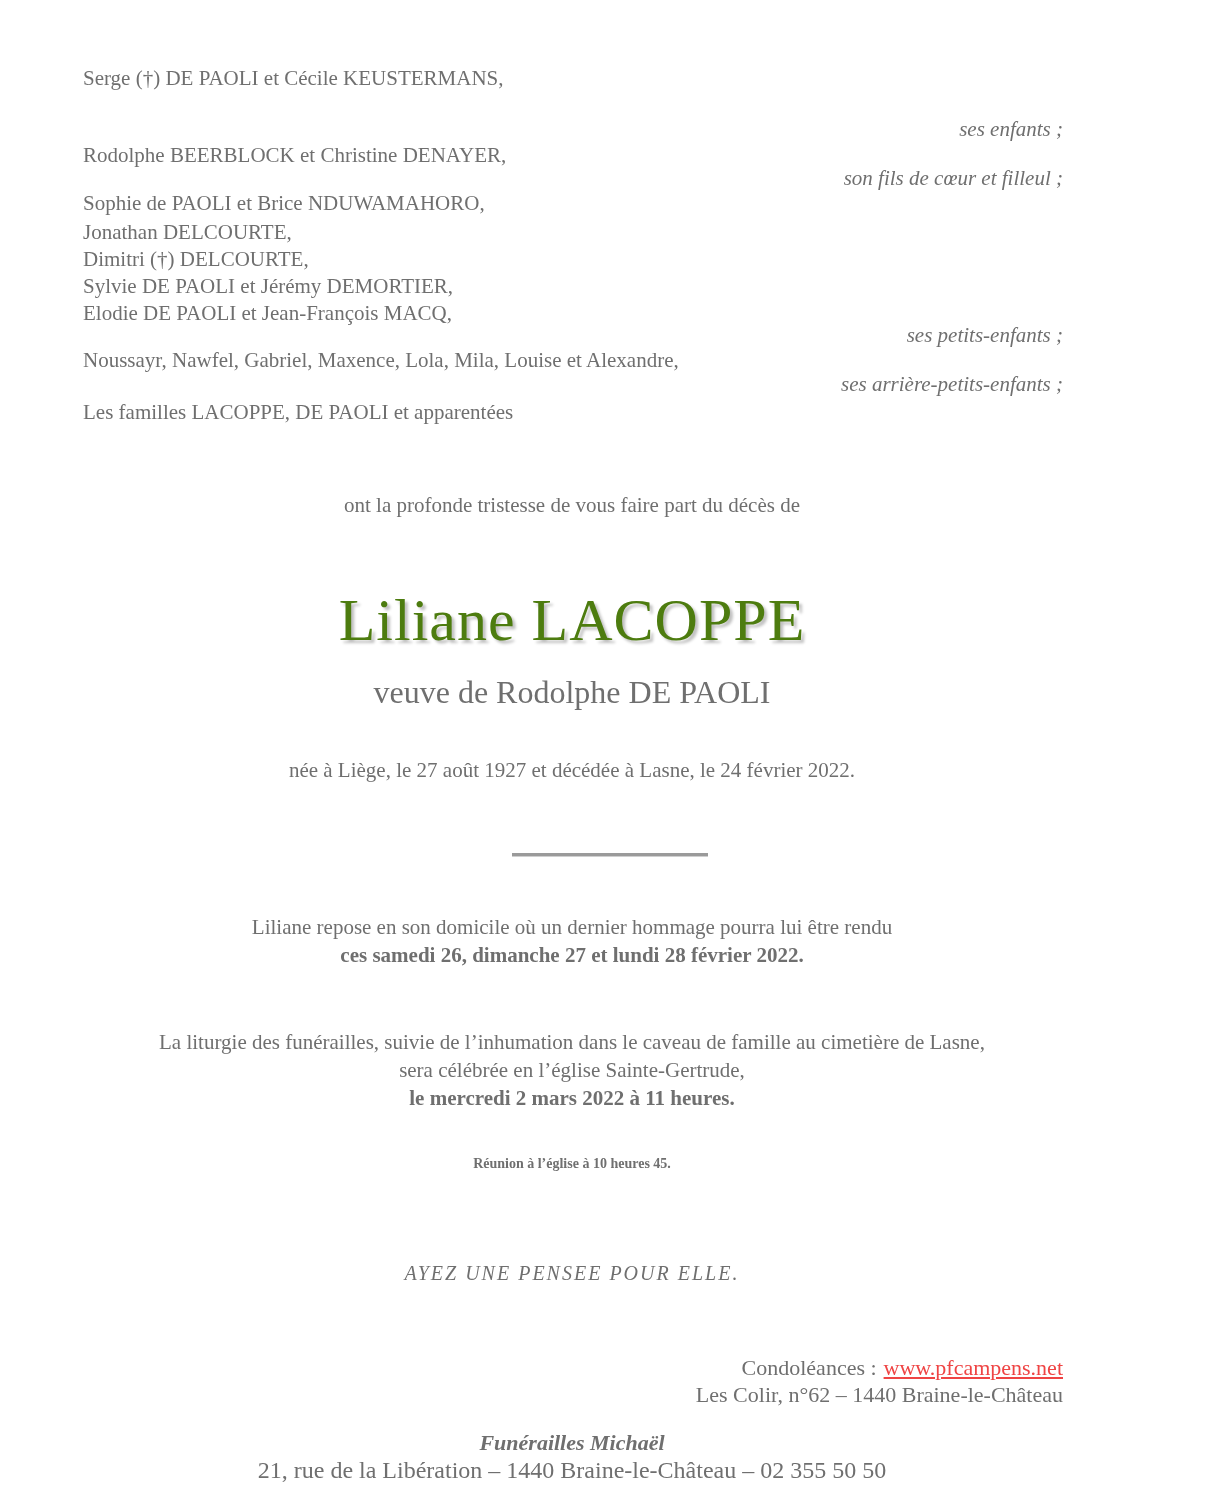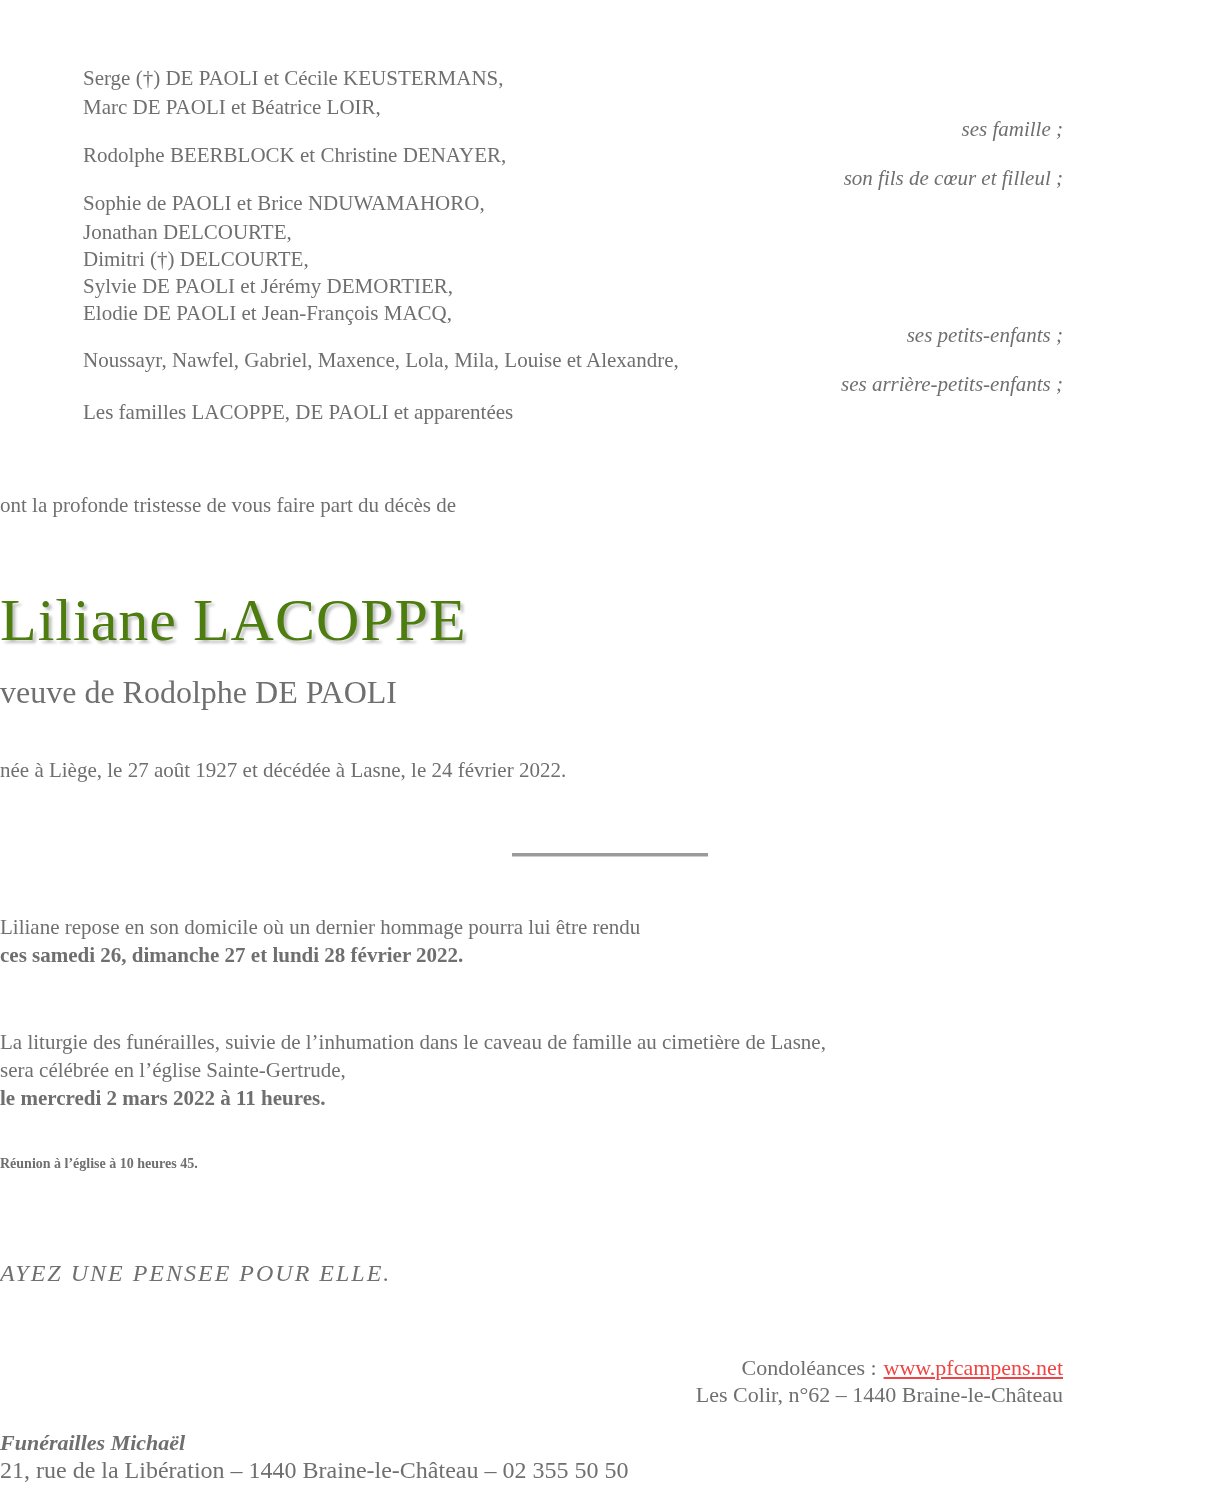--- a/index.html
+++ b/index.html
@@ -25,20 +25,21 @@
     font-size: 21px;
     line-height: 28px;
     font-style: italic;
     text-align: right;
     white-space: nowrap;
   }
   .center {
     position: absolute;
     left: 0;
     width: 100%;
+    text-align: center;
     font-size: 21px;
     line-height: 28px;
     white-space: nowrap;
   }
   .bold { font-weight: bold; }
   .deceased-name {
     font-size: 60px;
     line-height: 64px;
     color: #4d7c0f;
     text-shadow: 3px 3px 3px #c0c0c0;
@@ -48,34 +49,33 @@
   .divider {
     position: absolute;
     left: 512px;
     top: 853px;
     width: 196px;
     height: 3px;
     background: #9a9a9a;
     border-bottom: 1px solid #cfcfcf;
   }
   .meeting-line { font-size: 14px; font-weight: bold; }
-  .thought-line { font-size: 24px; font-style: italic; letter-spacing: 2px; }
+  .thought-line { font-size: 20px; font-style: italic; letter-spacing: 2px; }
   .cond { font-size: 22px; }
   .cond .site { text-decoration: underline; margin-left: 7px; color: #ef4444; }
   .foot-name { font-size: 22px; font-weight: bold; font-style: italic; }
   .foot-addr { font-size: 24px; }
 </style>
 </head>
 <body>
 
 <div class="page">
 
   <div class="line" style="top:64px">Serge (†) DE PAOLI et Cécile KEUSTERMANS,</div>
-  <div class="line" style="top:93px">Marc DE PAOLI et Béatrice LOIR,</div>
-  <div class="rlabel" style="top:115px">ses famille ;</div>
+  <div class="rlabel" style="top:115px">ses enfants ;</div>
 
   <div class="line" style="top:141px">Rodolphe BEERBLOCK et Christine DENAYER,</div>
   <div class="rlabel" style="top:164px">son fils de cœur et filleul ;</div>
 
   <div class="line" style="top:189px">Sophie de PAOLI et Brice NDUWAMAHORO,</div>
   <div class="line" style="top:218px">Jonathan DELCOURTE,</div>
   <div class="line" style="top:245px">Dimitri (†) DELCOURTE,</div>
   <div class="line" style="top:272px">Sylvie DE PAOLI et Jérémy DEMORTIER,</div>
   <div class="line" style="top:299px">Elodie DE PAOLI et Jean-François MACQ,</div>
   <div class="rlabel" style="top:321px">ses petits-enfants ;</div>

